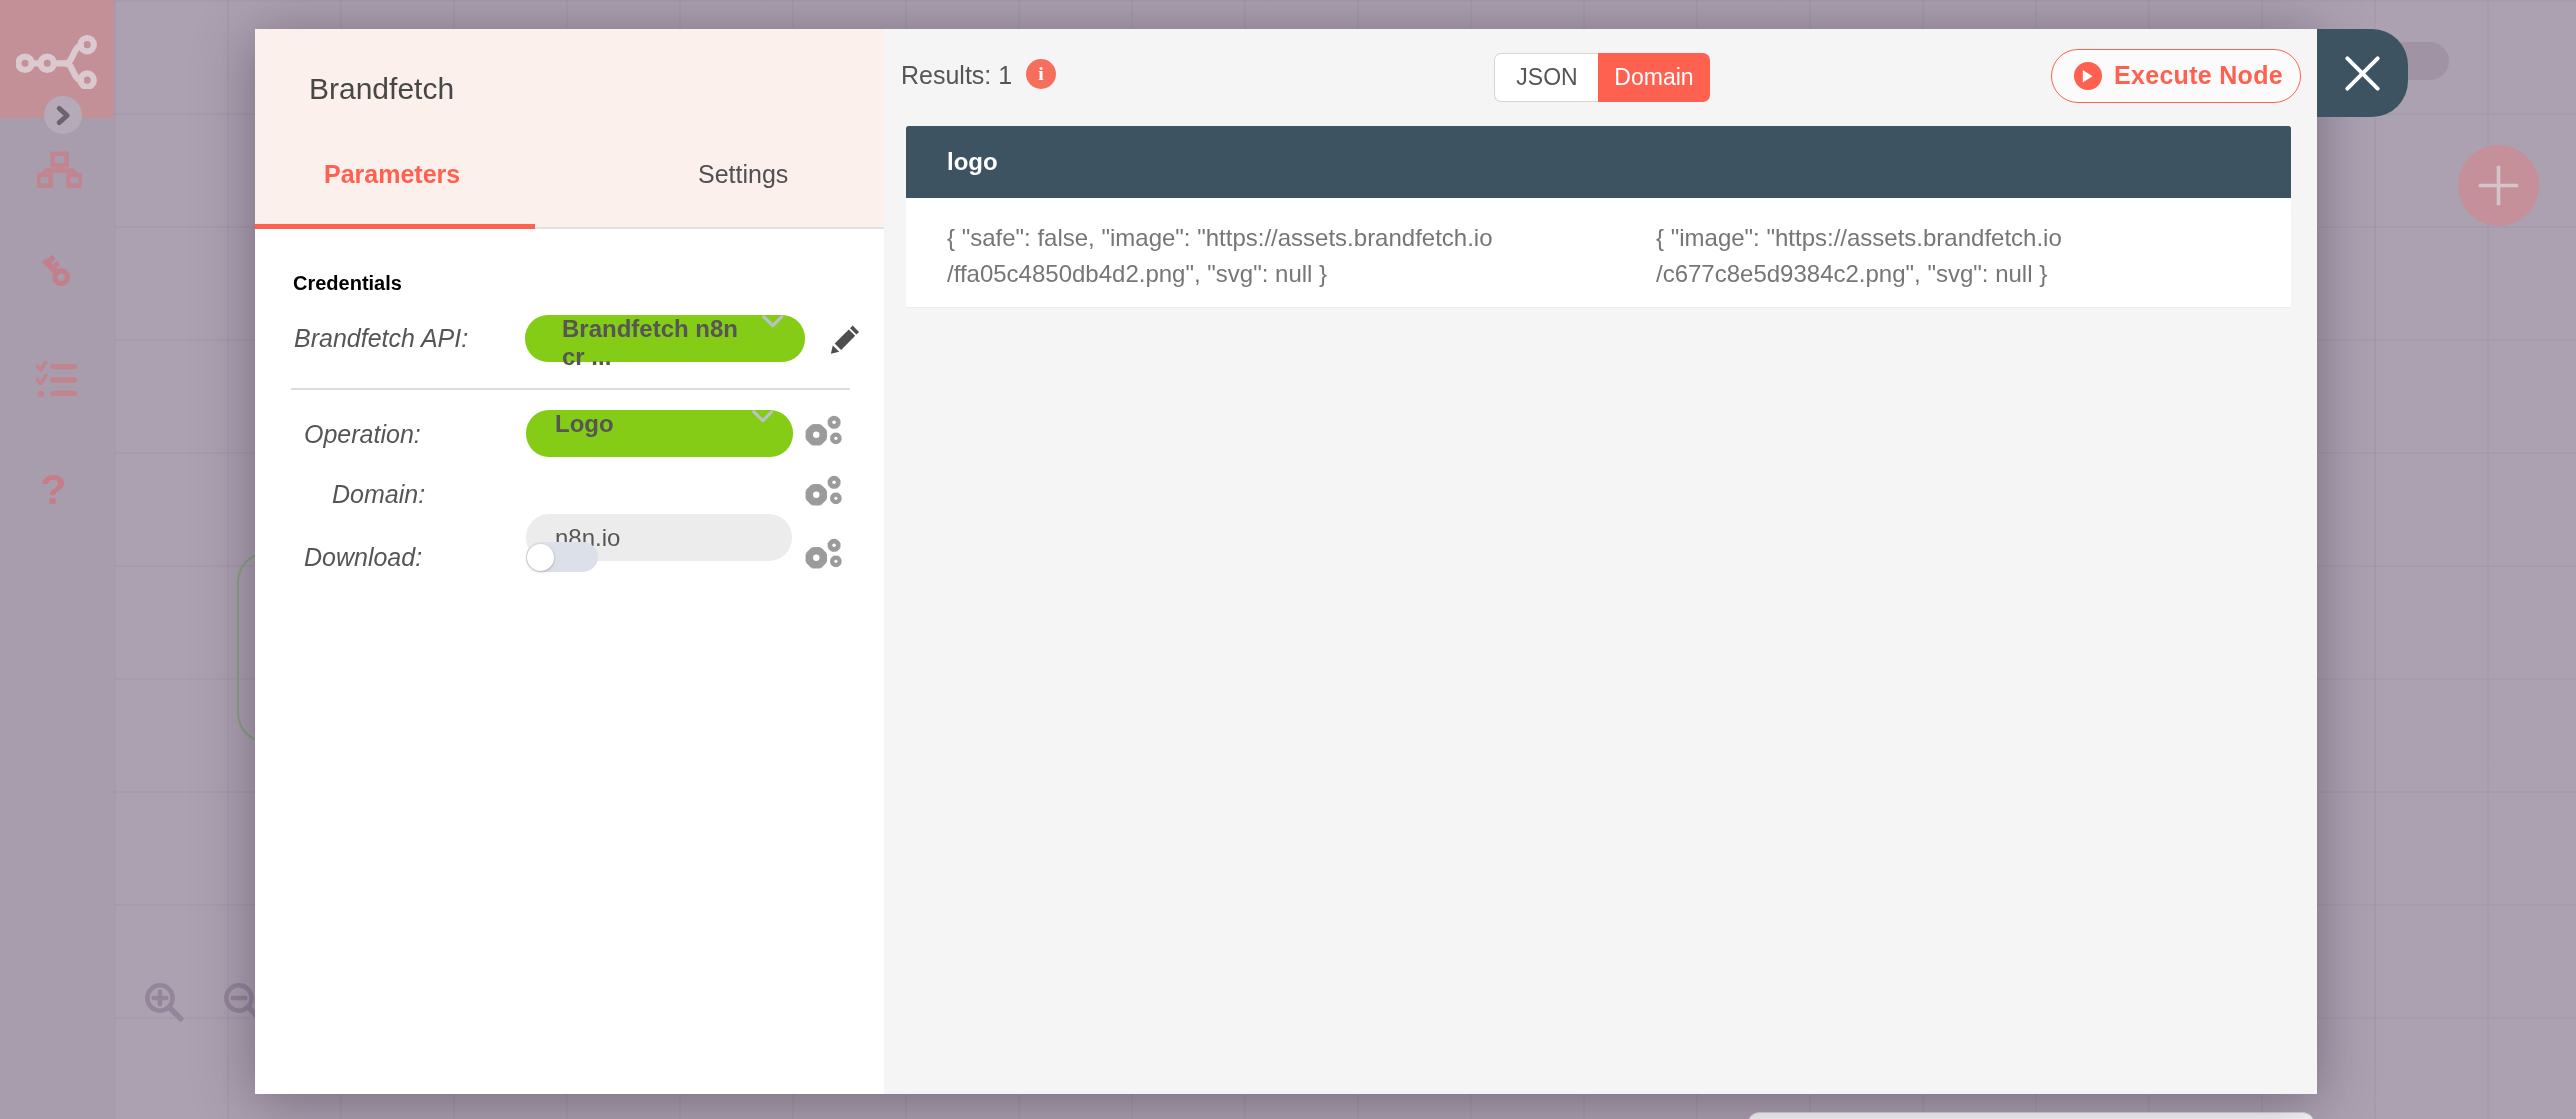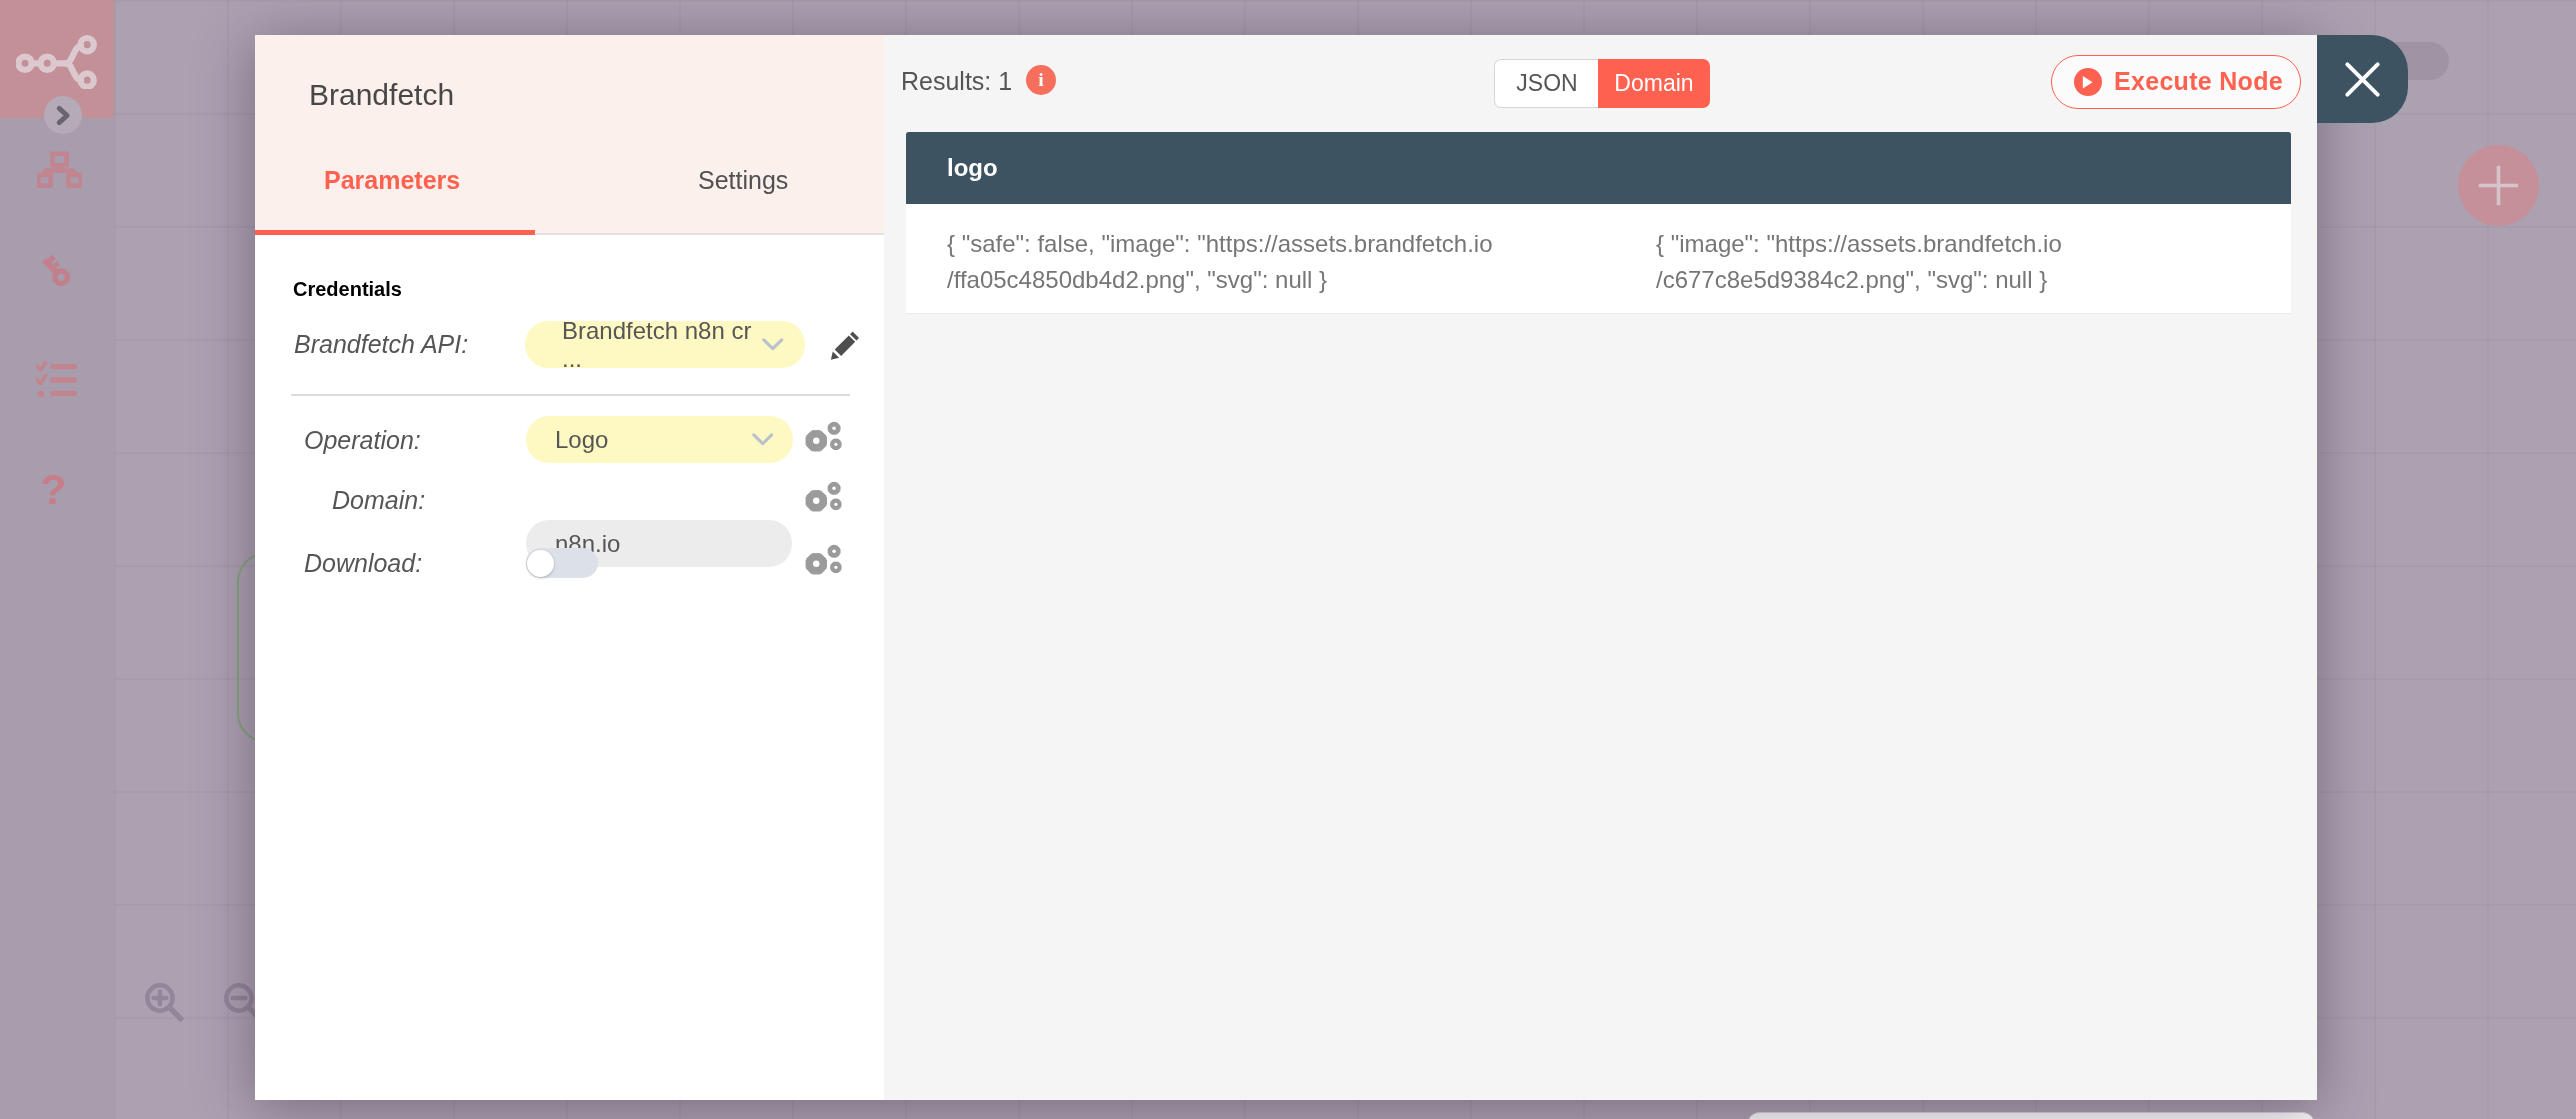--- a/index.html
+++ b/index.html
@@ -44,21 +44,21 @@
     background: #c59099; display: flex; align-items: center; justify-content: center;
   }
   .canvas-pill { left: 2343px; top: 42px; width: 106px; height: 38px; border-radius: 19.7px; background: #a094a4; }
   .bottom-bar {
     left: 1747px; top: 1112px; width: 568px; height: 21.5px;
     background: #fbfafb; border: 1.8px solid #d9d3dc; border-radius: 12.5px 12.5px 0 0;
   }
 
   
   .modal {
-    left: 255px; top: 35px; width: 2062px; height: 1065px; z-index: 10;
+    left: 255px; top: 29px; width: 2062px; height: 1065px; z-index: 10;
     box-shadow: 0 7.2px 54px rgba(50,40,60,0.45);
     background: #f6f5f5;
   }
   .close-tab {
     left: 2062px; top: 0; width: 91px; height: 88px;
     background: #3d5361; border-radius: 0 36px 36px 0; z-index: 11;
     display: flex; align-items: center; justify-content: center; cursor: pointer;
   }
 
   
@@ -67,22 +67,22 @@
   .lp-title { left: 54px; top: 43px; font-size: 30px; font-weight: 500; color: #474747; }
   .tab { font-size: 25px; cursor: pointer; }
   .tab-params { left: 69px; top: 131px; font-weight: 700; color: #ff6150; }
   .tab-settings { left: 443px; top: 131px; font-weight: 400; color: #515151; }
   .tab-line-active { left: 0; top: 195px; width: 280px; height: 5.4px; background: #ff6150; }
   .tab-line-rest { left: 280px; top: 198px; width: 349px; height: 1.8px; background: #e4e1e6; }
 
   .cred-heading { left: 38px; top: 243px; font-size: 20px; font-weight: 700; color: #000000; }
   .field-label { font-size: 25px; color: #555; font-style: italic; }
   .pill {
-    background: #fef9c3; border-radius: 23px; border: none;
-    display: flex; align-items: center; font-size: 24px; color: #565656;
+    background: #84cc16; border-radius: 23px; border: none;
+    display: flex; align-items: flex-start; font-size: 24px; color: #565656; font-weight: bold;
   }
   .pill .pill-text { flex: 1; }
   .chev { margin-left: auto; }
   .cred-label { left: 39px; top: 295px; }
   .cred-pill { left: 270px; top: 286px; width: 280px; height: 47px; padding: 0 21.5px 0 37px; cursor: pointer; }
   .pencil-btn { left: 570px; top: 292px; width: 38px; height: 38px; cursor: pointer; }
   .divider { left: 36px; top: 359px; width: 559px; height: 1.8px; background: #dcdcdc; }
 
   .op-label { left: 49px; top: 391px; }
   .op-pill { left: 271px; top: 381px; width: 267px; height: 47px; padding: 0 19.7px 0 29px; cursor: pointer; }

